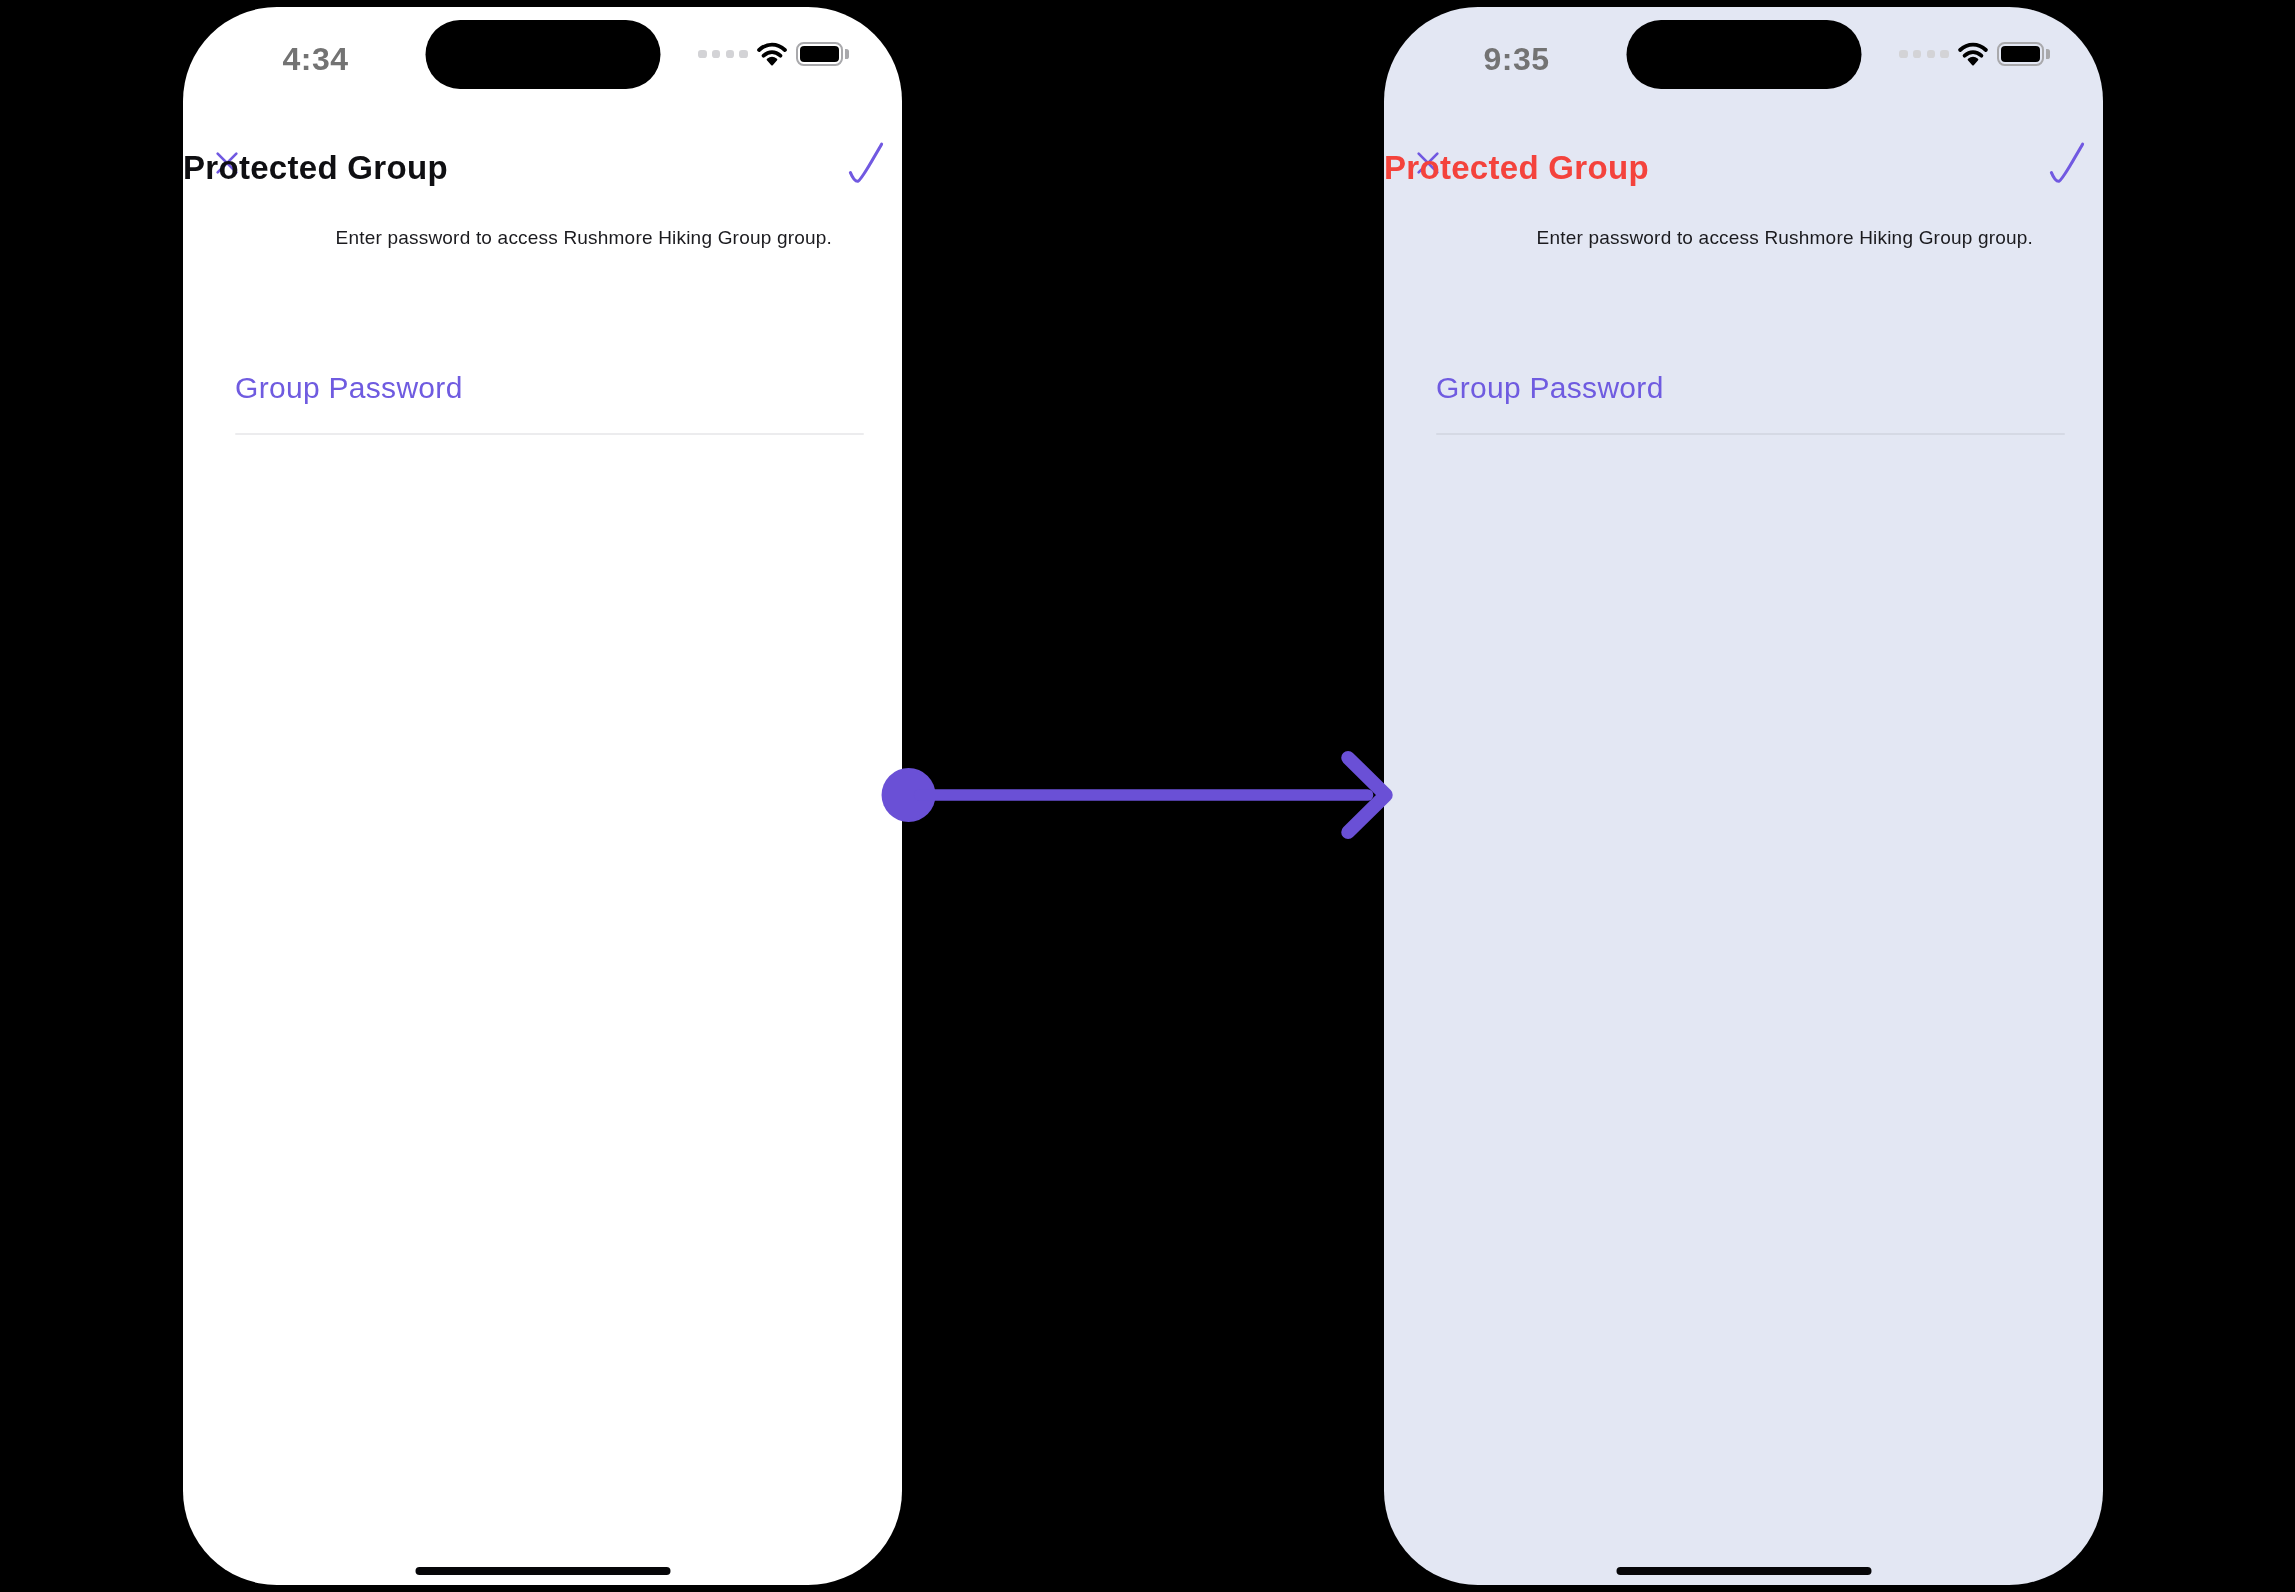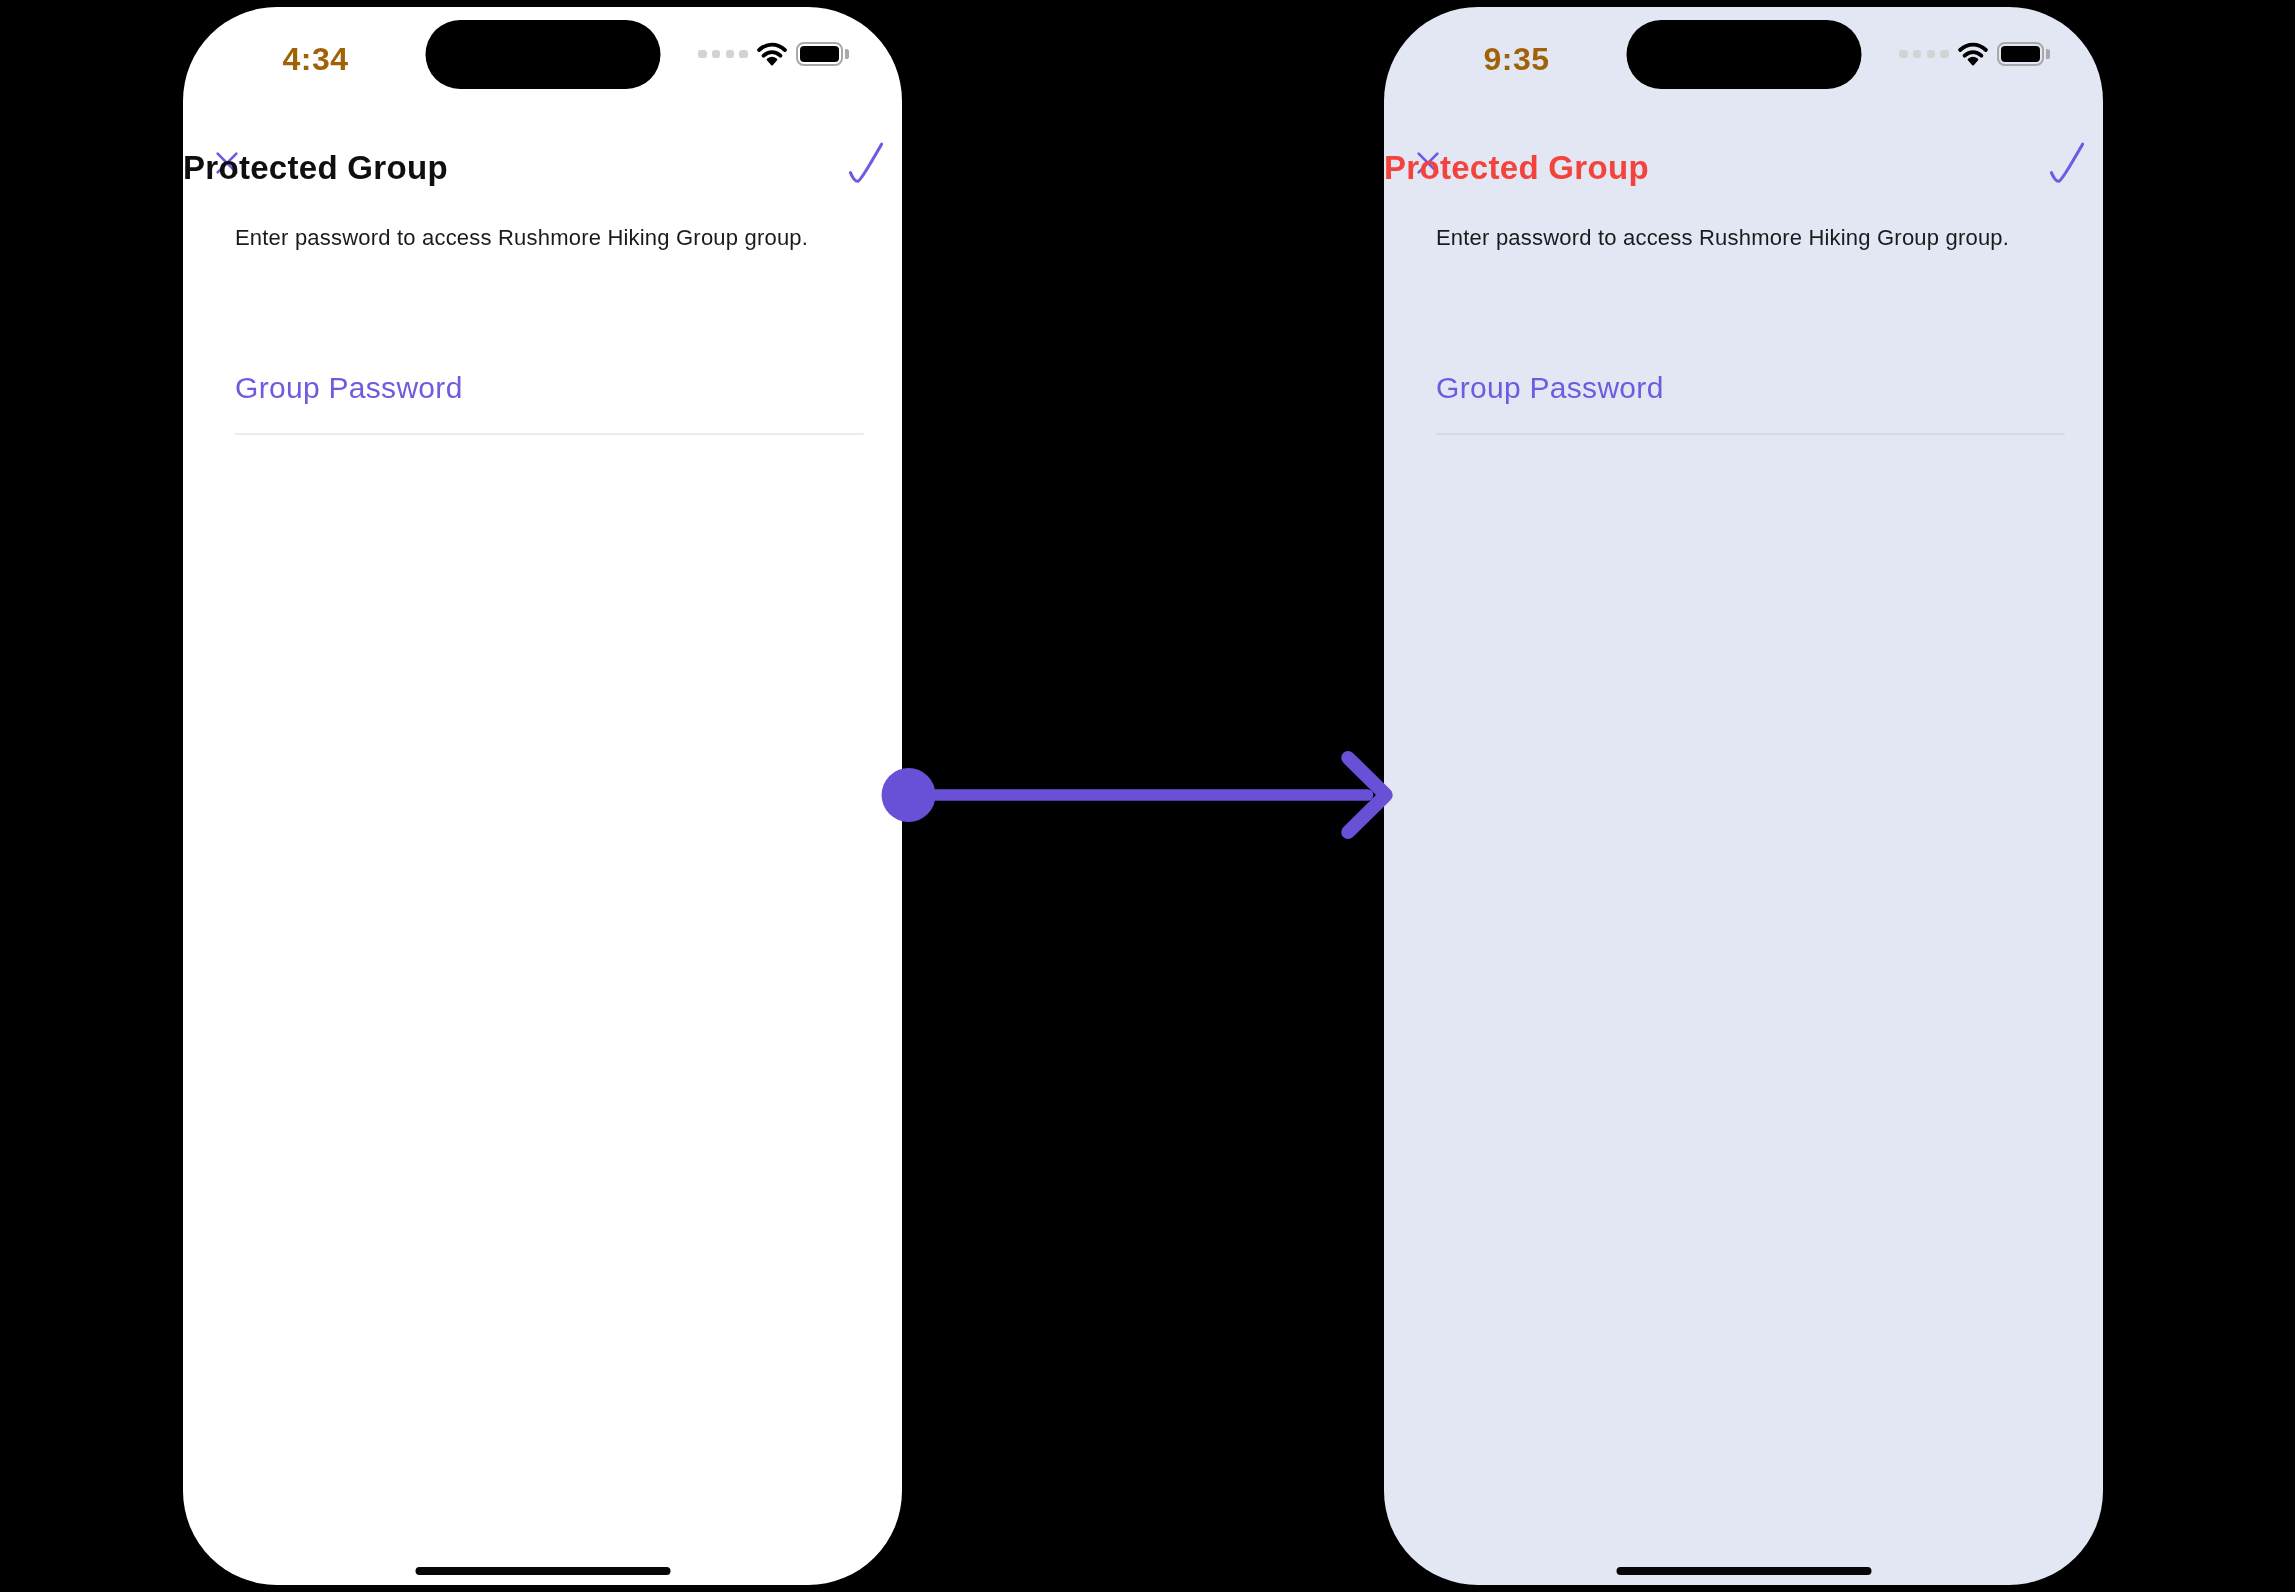--- a/index.html
+++ b/index.html
@@ -26,21 +26,21 @@
 
   
   .status-time {
     position: absolute;
     left: 66px; top: 34px;
     width: 133px;
     text-align: center;
     font-size: 32px;
     font-weight: 700;
     letter-spacing: 0.5px;
-    color: #a16207;
+    color: #737373;
   }
   .dynamic-island {
     position: absolute;
     left: 50%; top: 13.3px;
     transform: translateX(-50%);
     width: 235px; height: 69px;
     background: #000;
     border-radius: 37px;
   }
   .status-icons {
@@ -96,24 +96,25 @@
     width: 44px; height: 53px;
     background: none; border: none; padding: 0; cursor: pointer;
   }
   .confirm-btn svg { width: 44px; height: 53px; display: block; }
 
   
   .description {
     position: absolute;
     left: 52px; top: 211px;
     width: 597px;
-    font-size: 22px;
+    font-size: 19px;
     line-height: 40px;
     letter-spacing: 0.2px;
     color: #1b1b1f;
+    text-align: right;
   }
   .password-field {
     position: absolute;
     left: 52px; right: 38px; top: 357px;
     height: 71px;
     cursor: text;
   }
   .field-label {
     position: absolute; left: 0; top: 7.1px;
     font-size: 30px;

